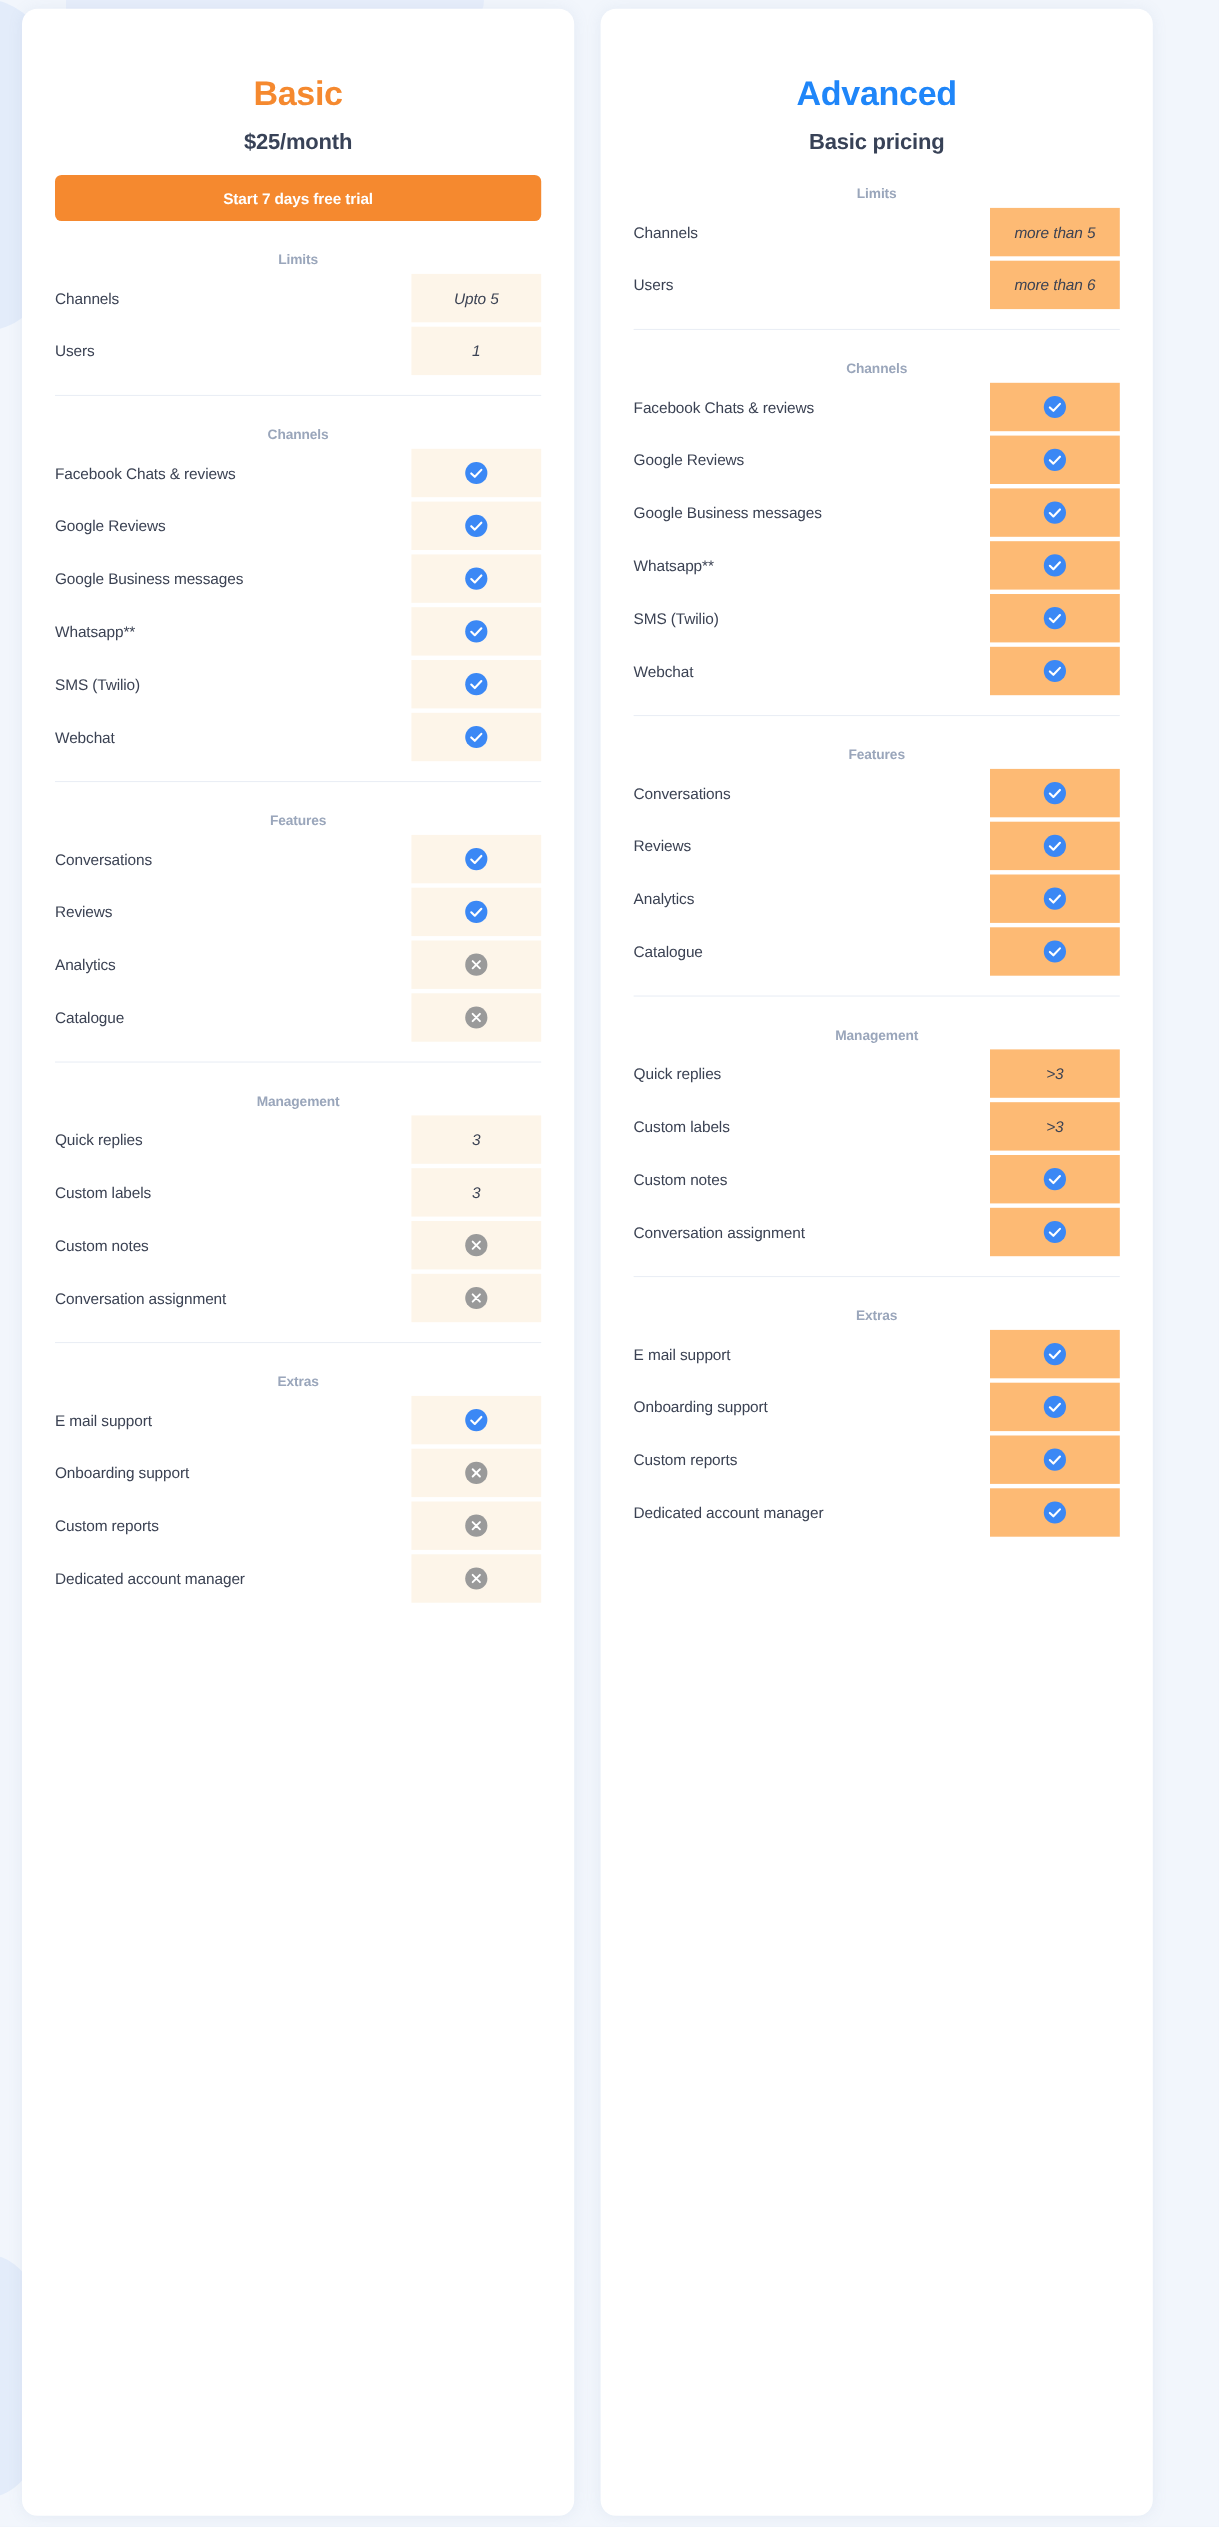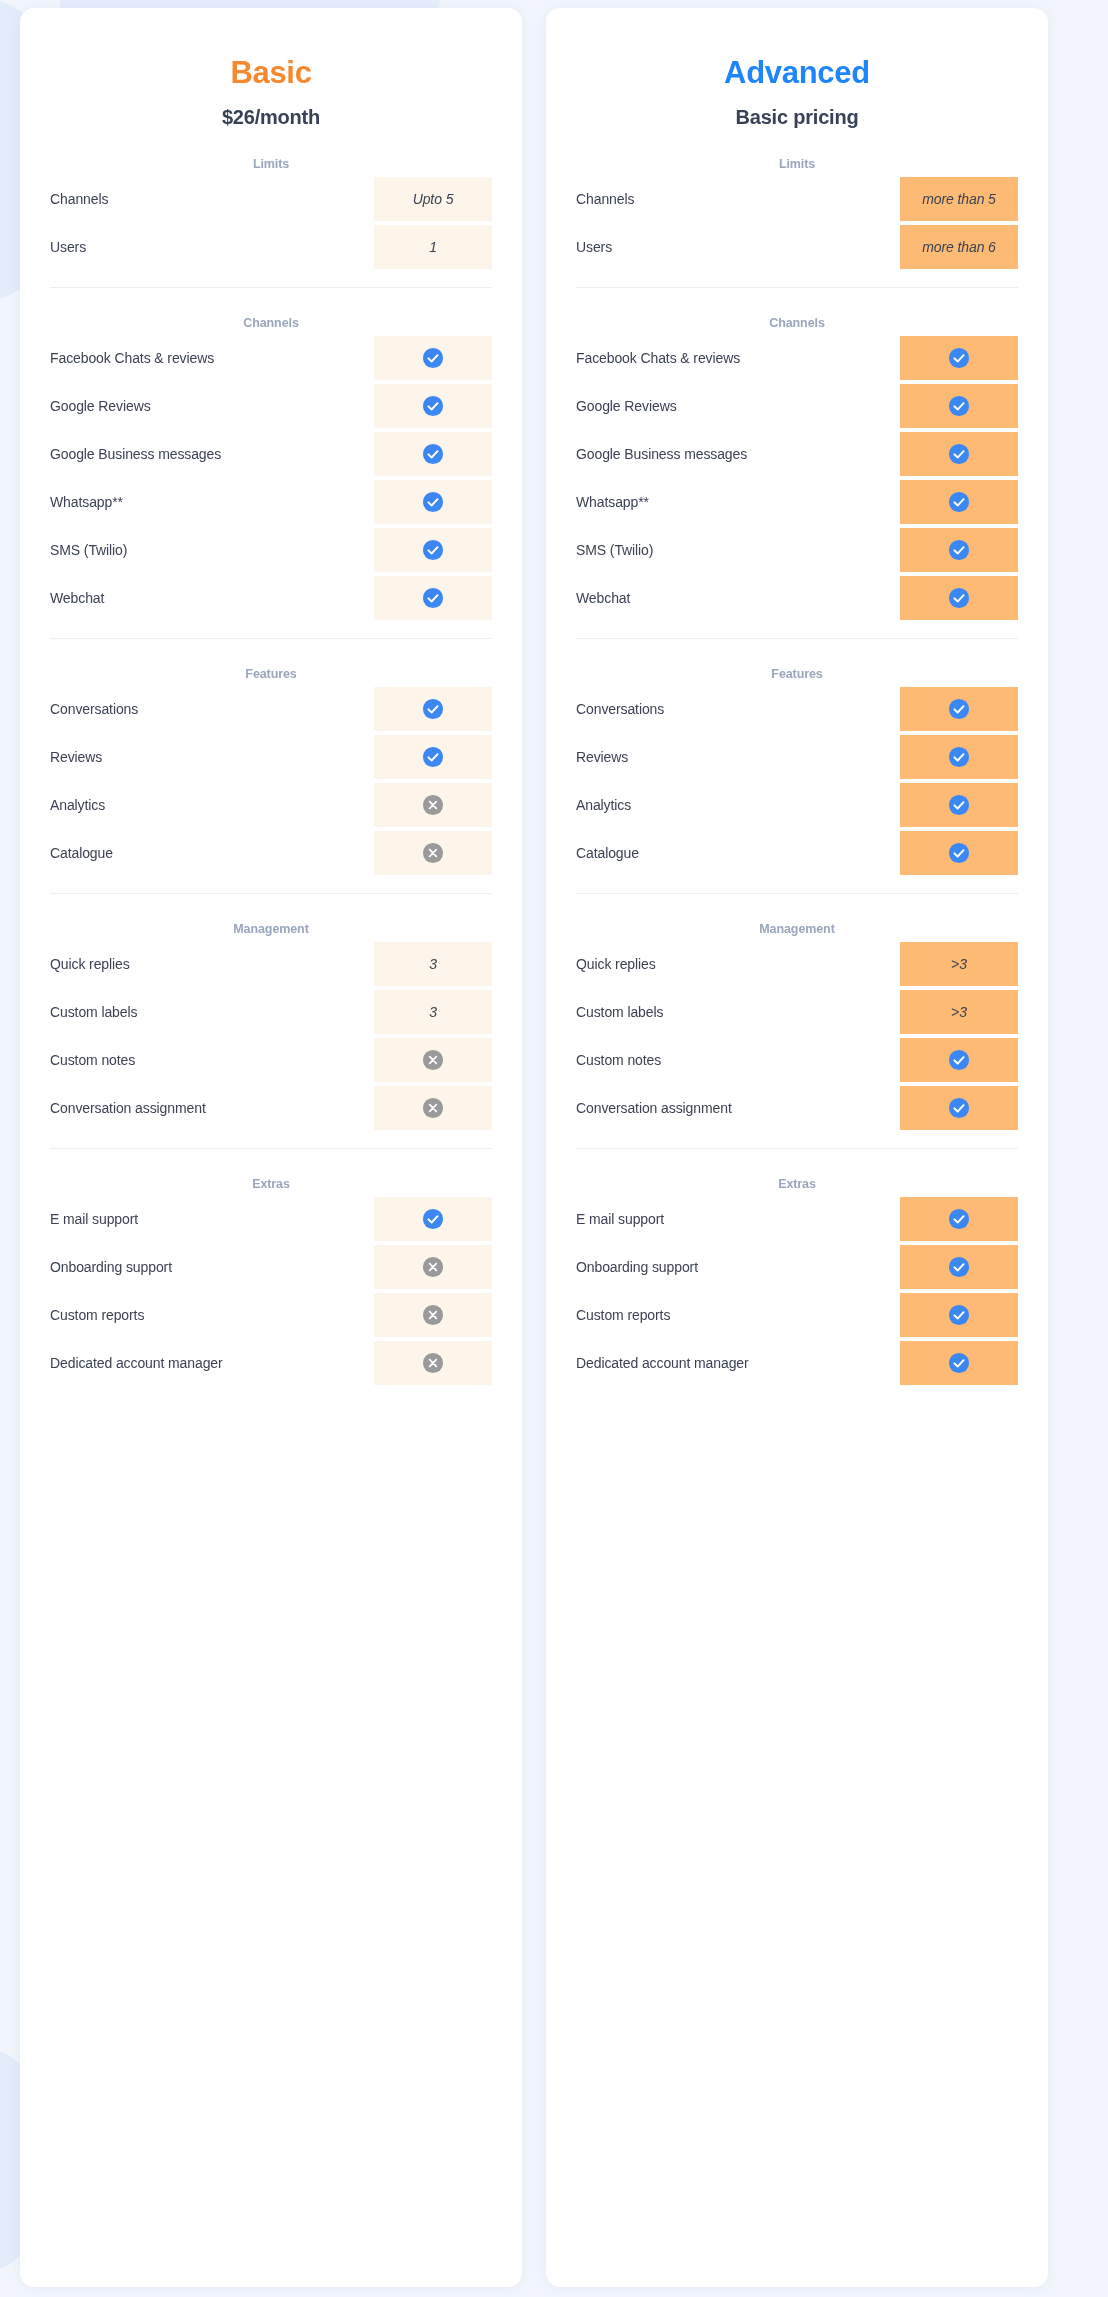--- a/index.html
+++ b/index.html
@@ -29,21 +29,21 @@
     background: #ffffff;
     border-radius: 14px;
     box-shadow: 0 1px 14px rgba(110, 135, 180, 0.10);
     padding: 0 30px 30px 30px;
     display: flex;
     flex-direction: column;
   }
   .card-basic { width: 502px; margin-left: 20px; }
   .card-adv   { width: 502px; }
 
-  .plan-head { padding-top: 48px; text-align: center; }
+  .plan-head { padding-top: 60px; text-align: center; }
   .plan-name {
     font-size: 31px;
     font-weight: bold;
     letter-spacing: -0.3px;
     line-height: 1.1;
   }
   .plan-name.basic { color: #f5892f; }
   .plan-name.adv   { color: #1f86f9; }
   .plan-price {
     margin-top: 16px;
@@ -114,21 +114,22 @@
 <body>
 
 <div class="page">
   <div class="bg-corner"></div>
   <div class="bg-blob b1"></div>
   <div class="bg-blob b2"></div>
 
   <div class="card card-basic" id="card-0">
     <div class="plan-head">
       <div class="plan-name basic">Basic</div>
-      <div class="plan-price">$26/month</div>
+      <div class="plan-price">$25/month</div>
+      <button class="cta basic">Start 7 days free trial</button>
     </div>
     <div class="sections" id="sections-0">
         <div class="section">
           <div class="section-title">Limits</div>
           <div class="row">
             <div class="row-label">Channels</div>
             <div class="chip basic">
               <span class="chip-text">Upto 5</span>
             </div>
           </div>

